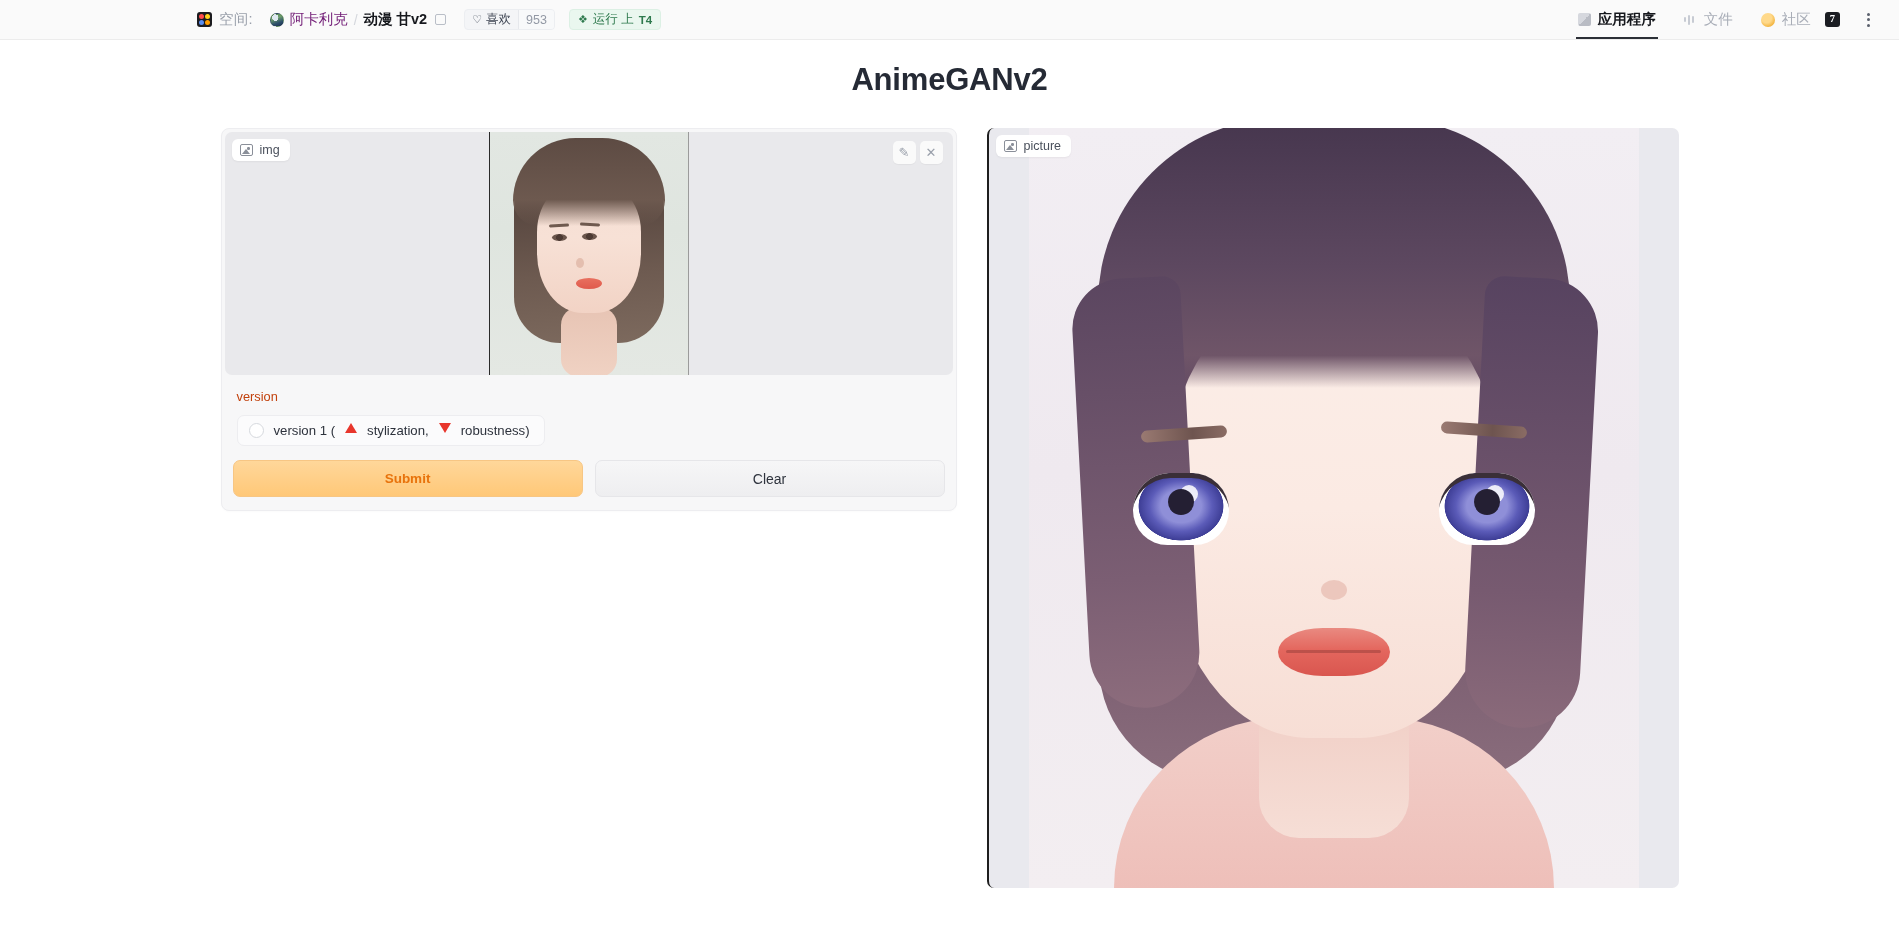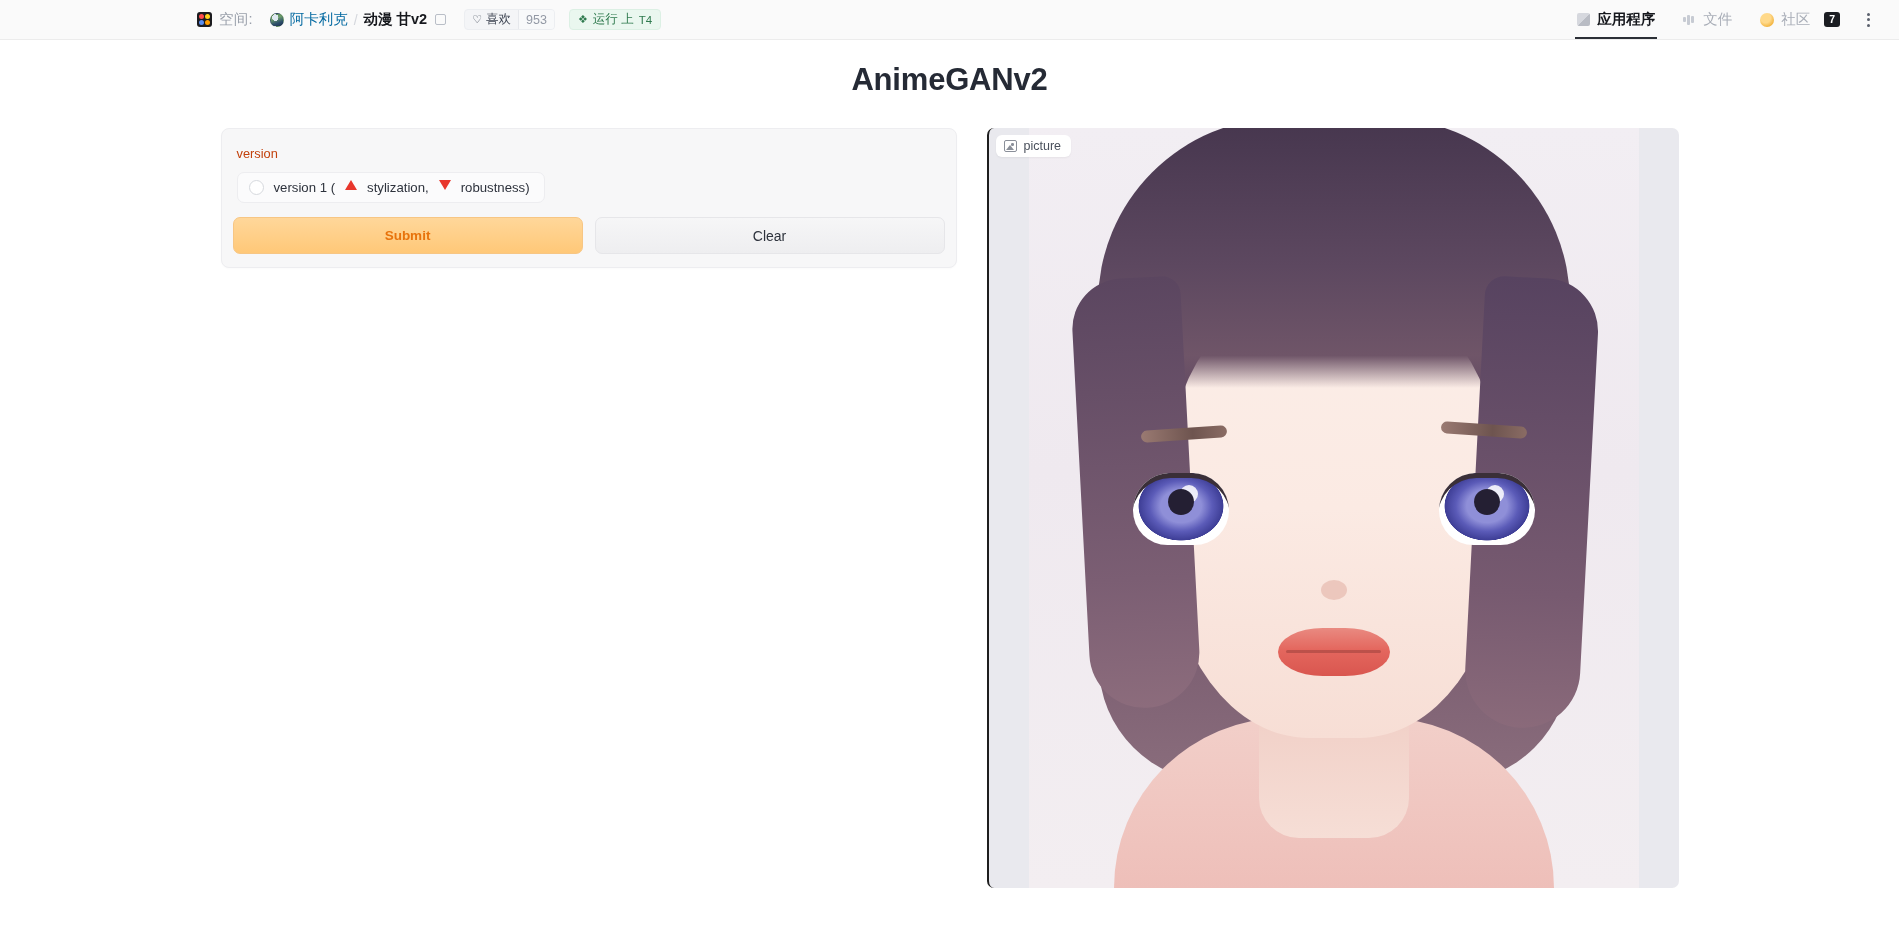--- a/index.html
+++ b/index.html
@@ -52,21 +52,21 @@
   }
   .owner-avatar {
     width: 14px; height: 14px; border-radius: 50%;
     margin-left: 17px;
     background:
       radial-gradient(circle at 35% 30%, #dfe9f0 0 28%, rgba(0,0,0,0) 29%),
       linear-gradient(160deg,#4d7a4f 0%,#6fa06b 35%,#2d4f6b 70%,#1d3350 100%);
     border: 1px solid rgba(0,0,0,.08);
   }
   .owner-name {
-    font-size: 14.5px; color: #0369a1; margin-left: 6px; font-family: Liberation Mono, monospace;
+    font-size: 14.5px; color: #701a75; margin-left: 6px; font-family: Liberation Mono, monospace;
   }
   .crumb-sep { color: #d4d7dd; margin: 0 6px; font-size: 14px; }
   .repo-name {
     font-size: 14.5px; color: #16181d; font-weight: 700;
   }
   .copy-icon {
     width: 11px; height: 11px; margin-left: 8px;
     border: 1.5px solid #b9bec7; border-radius: 2px;
     position: relative;
   }
@@ -96,34 +96,35 @@
     display: flex; align-items: center; gap: 5px;
     background: #eaf7ef;
     border: 1px solid #dcf0e4;
     border-radius: 4px;
     height: 21px;
     padding: 0 8px;
     font-size: 12.5px;
     color: #2f7a4e;
   }
   .run-pill .leaf { font-size: 11px; }
-  .run-pill .gpu { font-weight: 400; font-size: 11.5px; }
+  .run-pill .gpu { font-weight: 700; font-size: 11.5px; }
 
   .topbar-right {
     margin-left: auto;
     display: flex; align-items: center;
     height: 100%;
   }
   .nav-item {
     display: flex; align-items: center; gap: 7px;
     height: 100%;
     padding: 0 14px;
     font-size: 14.5px;
     color: #a8adb7;
     position: relative;
+    font-family: Liberation Serif, serif;
   }
   .nav-item.active { color: #16181d; font-weight: 700; }
   .nav-item.active::after {
     content: "";
     position: absolute;
     left: 12px; right: 12px; bottom: 0;
     height: 2px; background: #2b2f36;
   }
   .nav-icon-app {
     width: 13px; height: 13px;
@@ -513,20 +514,44 @@
 <div class="page">
 
   <div class="app-title">AnimeGANv2</div>
 
 
   <div class="panels">
 
     <div class="col-left">
       <div class="card">
 
+        <div class="imgbox">
+          <div class="block-label">
+            <span class="img-glyph"></span>
+            <span>img</span>
+          </div>
+          <div class="img-tools">
+            <div class="tool-btn">✎</div>
+            <div class="tool-btn">✕</div>
+          </div>
+          <div class="portrait-wrap">
+            <div class="portrait">
+              <div class="p-hair-back"></div>
+              <div class="p-neck"></div>
+              <div class="p-face"></div>
+              <div class="p-hairfront"></div>
+              <div class="p-brow l"></div>
+              <div class="p-brow r"></div>
+              <div class="p-eye l"></div>
+              <div class="p-eye r"></div>
+              <div class="p-nose"></div>
+              <div class="p-lips"></div>
+            </div>
+          </div>
+        </div>
 
         <div class="version-section">
           <div class="version-label">version</div>
           <div class="radio-row">
 
             <label class="radio-pill">
               <span class="radio-dot"></span>
               <span>version 1 (</span>
               <span class="tri-up"></span>
               <span>stylization,</span>

